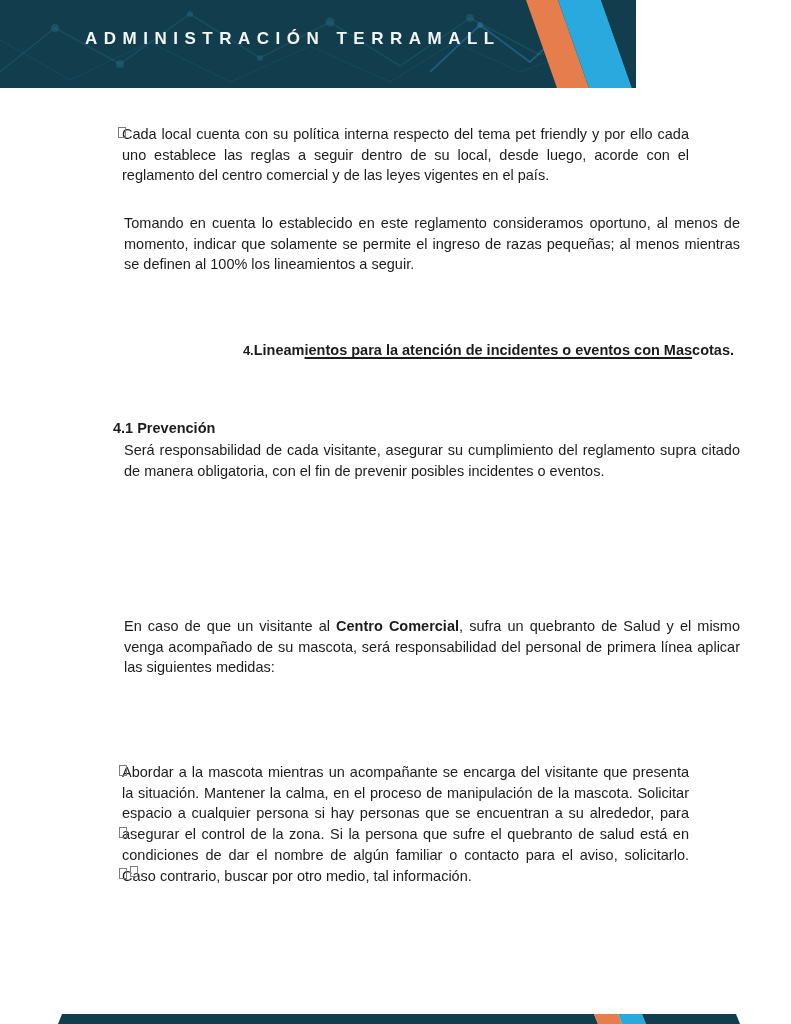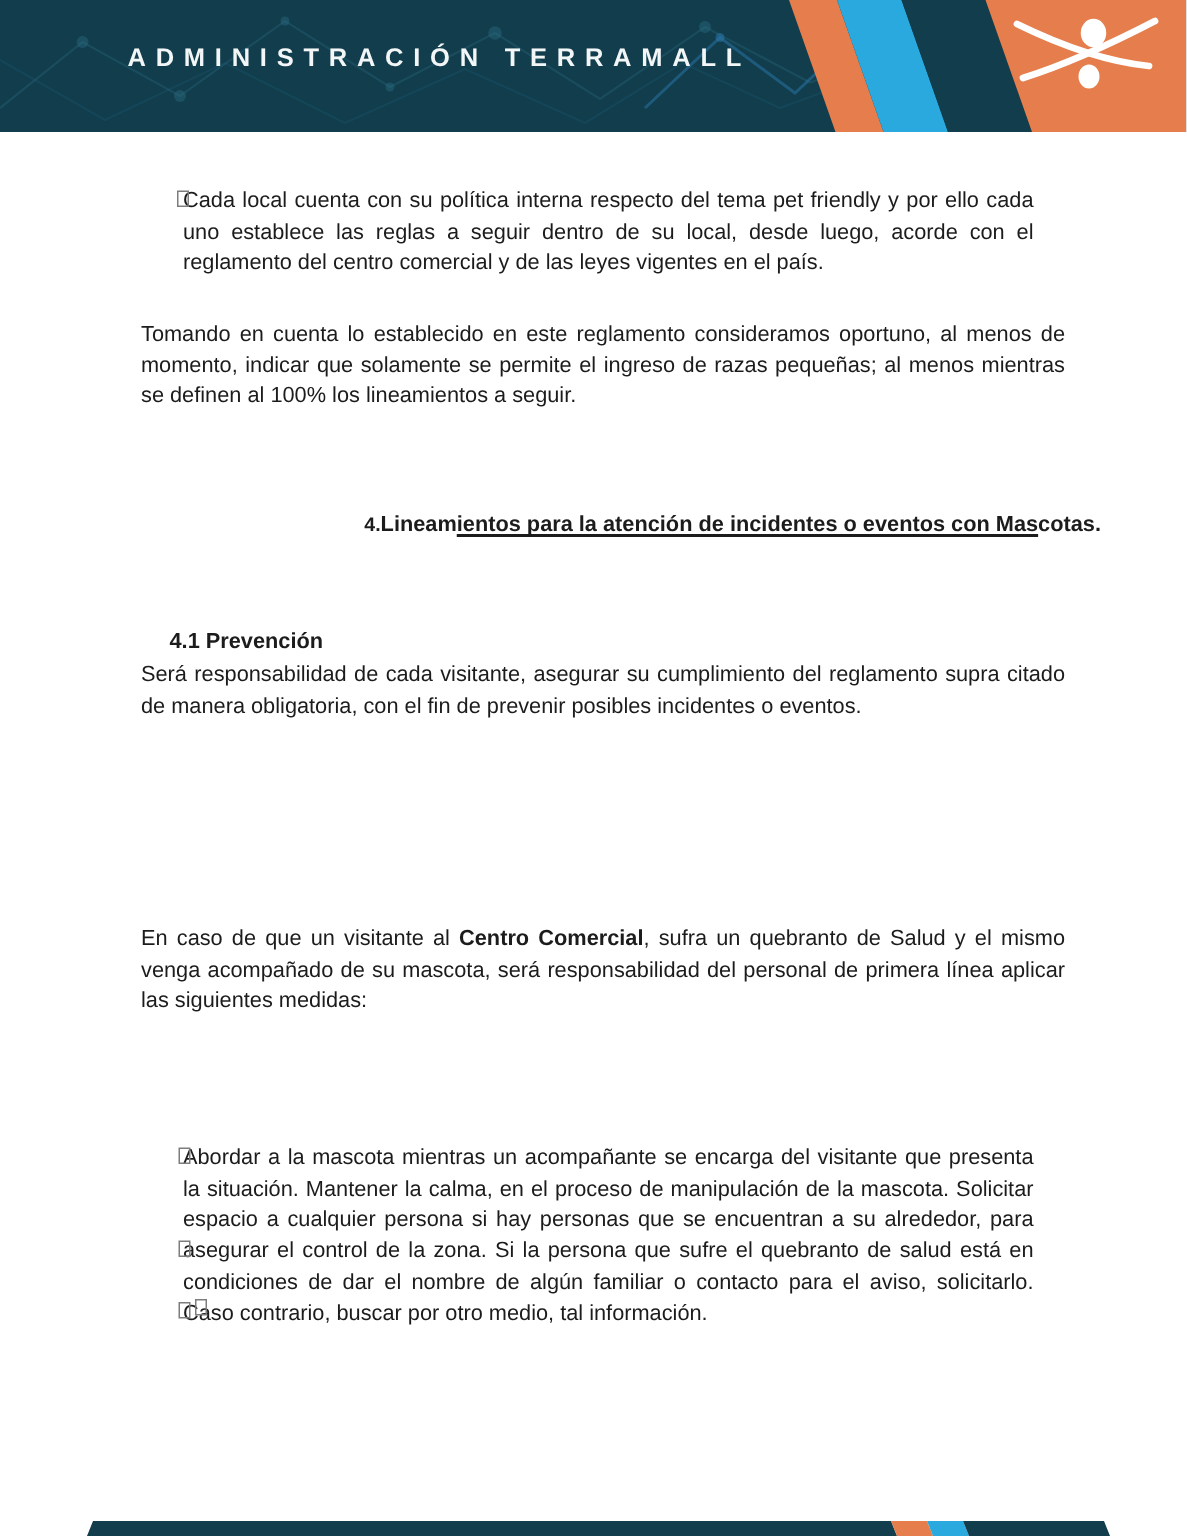--- a/index.html
+++ b/index.html
@@ -6,36 +6,36 @@
   html,body { background:#ffffff; }
   body { font-family:"Liberation Sans", sans-serif; color:#1c1c1c; }
 
   .page {
     position:relative; width:791px; height:1024px;
     background:#ffffff; overflow:hidden;
   }
 
   
   .banner {
-    position:absolute; top:0; left:0; width:791px; height:88px;
+    position:absolute; top:0; left:0; width:636px; height:88px;
     background:#113d4c; overflow:hidden;
   }
   .banner svg { position:absolute; top:0; left:0; }
   .banner-title {
     position:absolute; left:85px; top:29px;
     font-size:17px; font-weight:700; letter-spacing:6.5px;
     color:#f2f6f7; white-space:nowrap; z-index:3;
   }
 
   
   .blk {
     position:absolute; font-size:14.5px; line-height:20.7px;
     color:#1c1c1c;
   }
-  .justify { text-align:justify; text-align-last:left; -moz-text-align-last:left; }
+  .justify { text-align:justify; text-align-last:left;margin-left:30px; -moz-text-align-last:left; }
   .b { font-weight:700; }
 
   .cbx {
     display:inline-block; width:8px; height:11px;
     border:1px solid #7d7d7d; background:transparent;
   }
   .cbx-abs { position:absolute; }
 
   .listtext { margin-left:28px; width:567px; }
 

